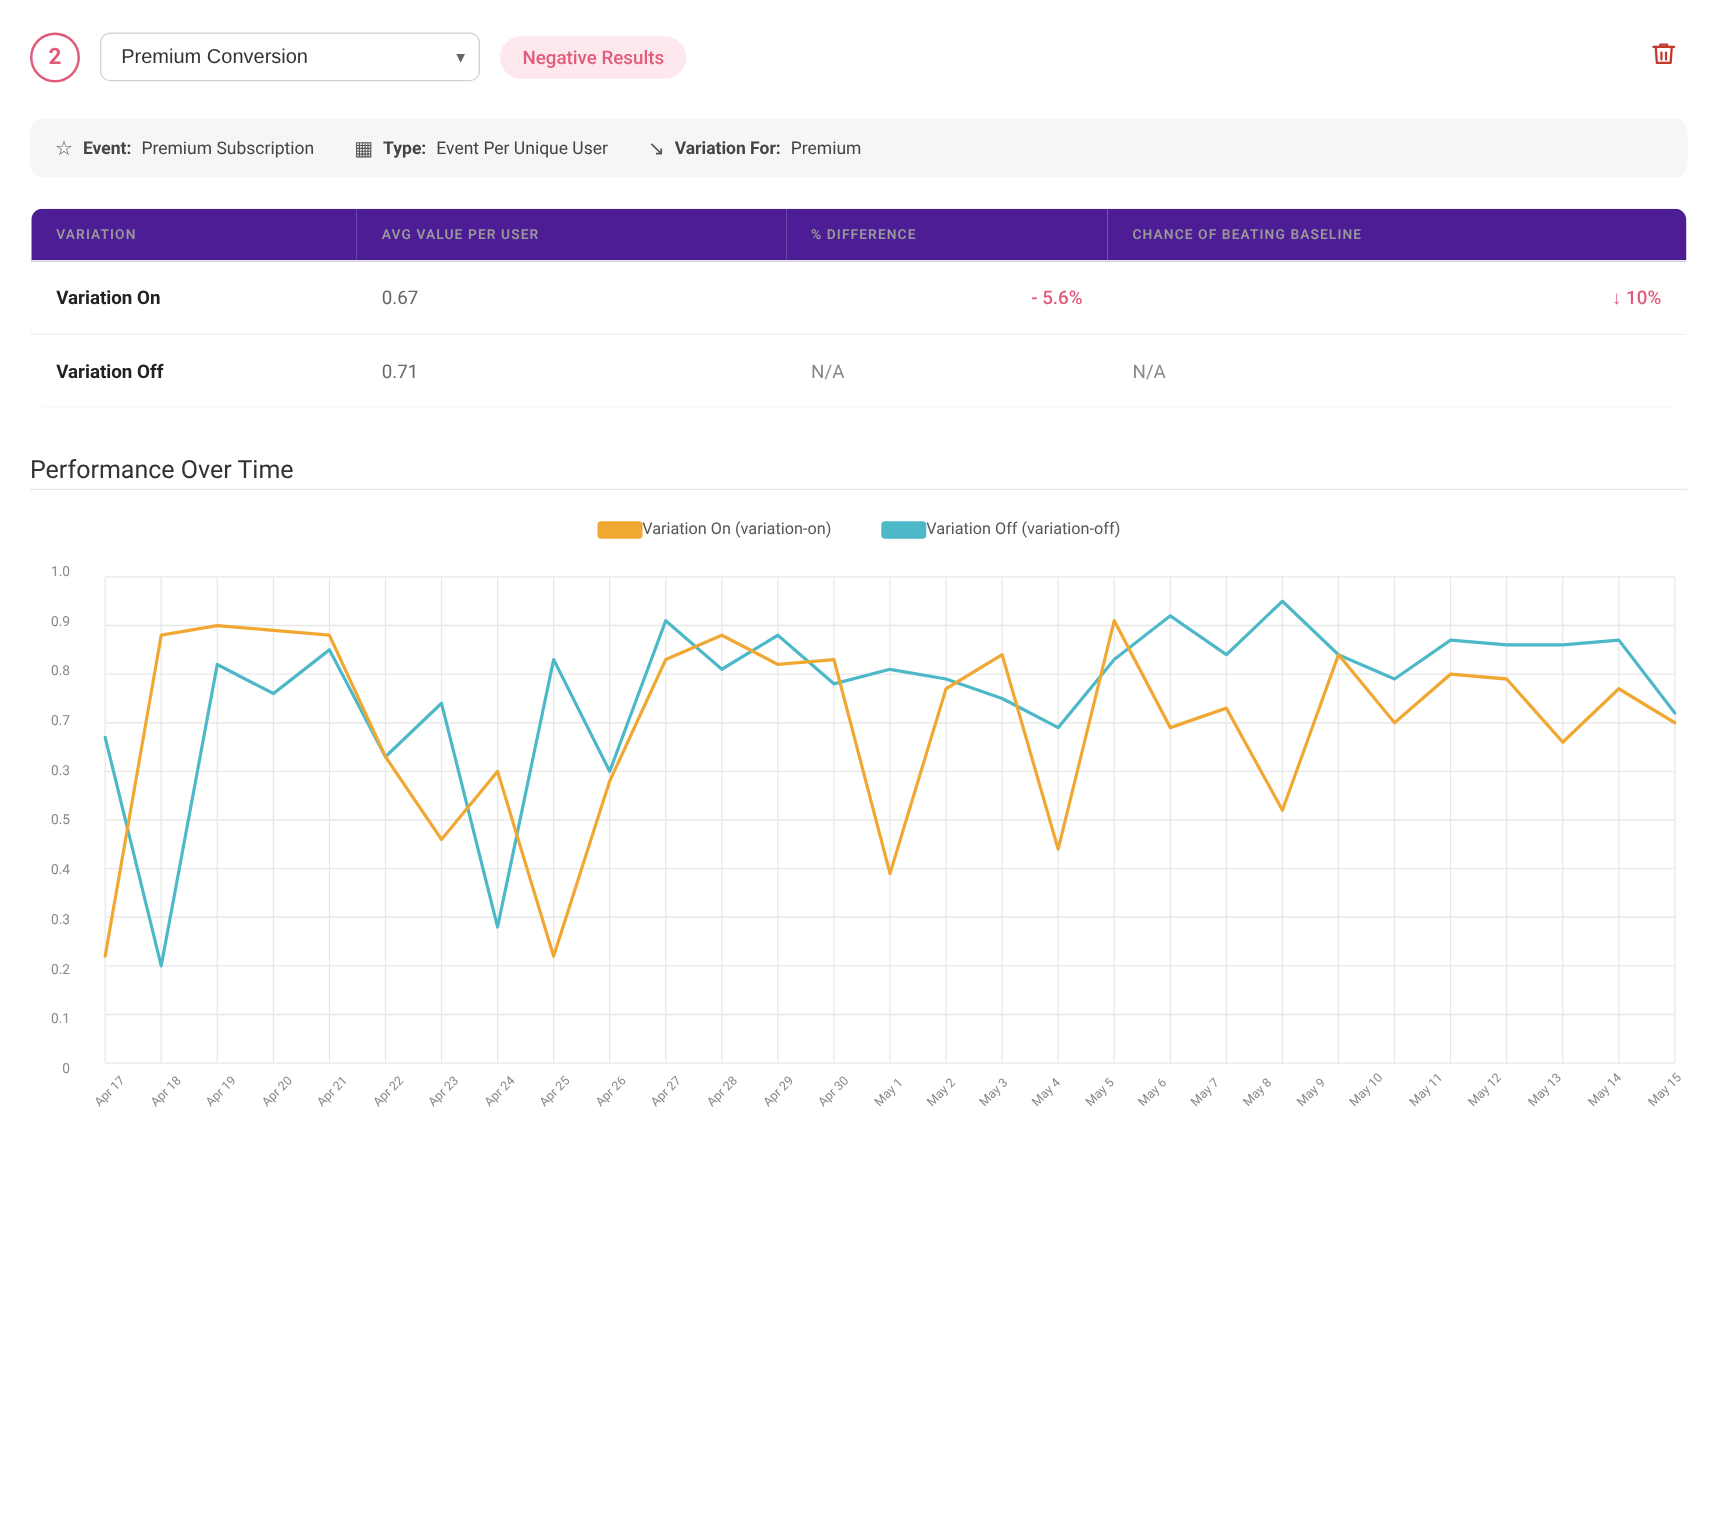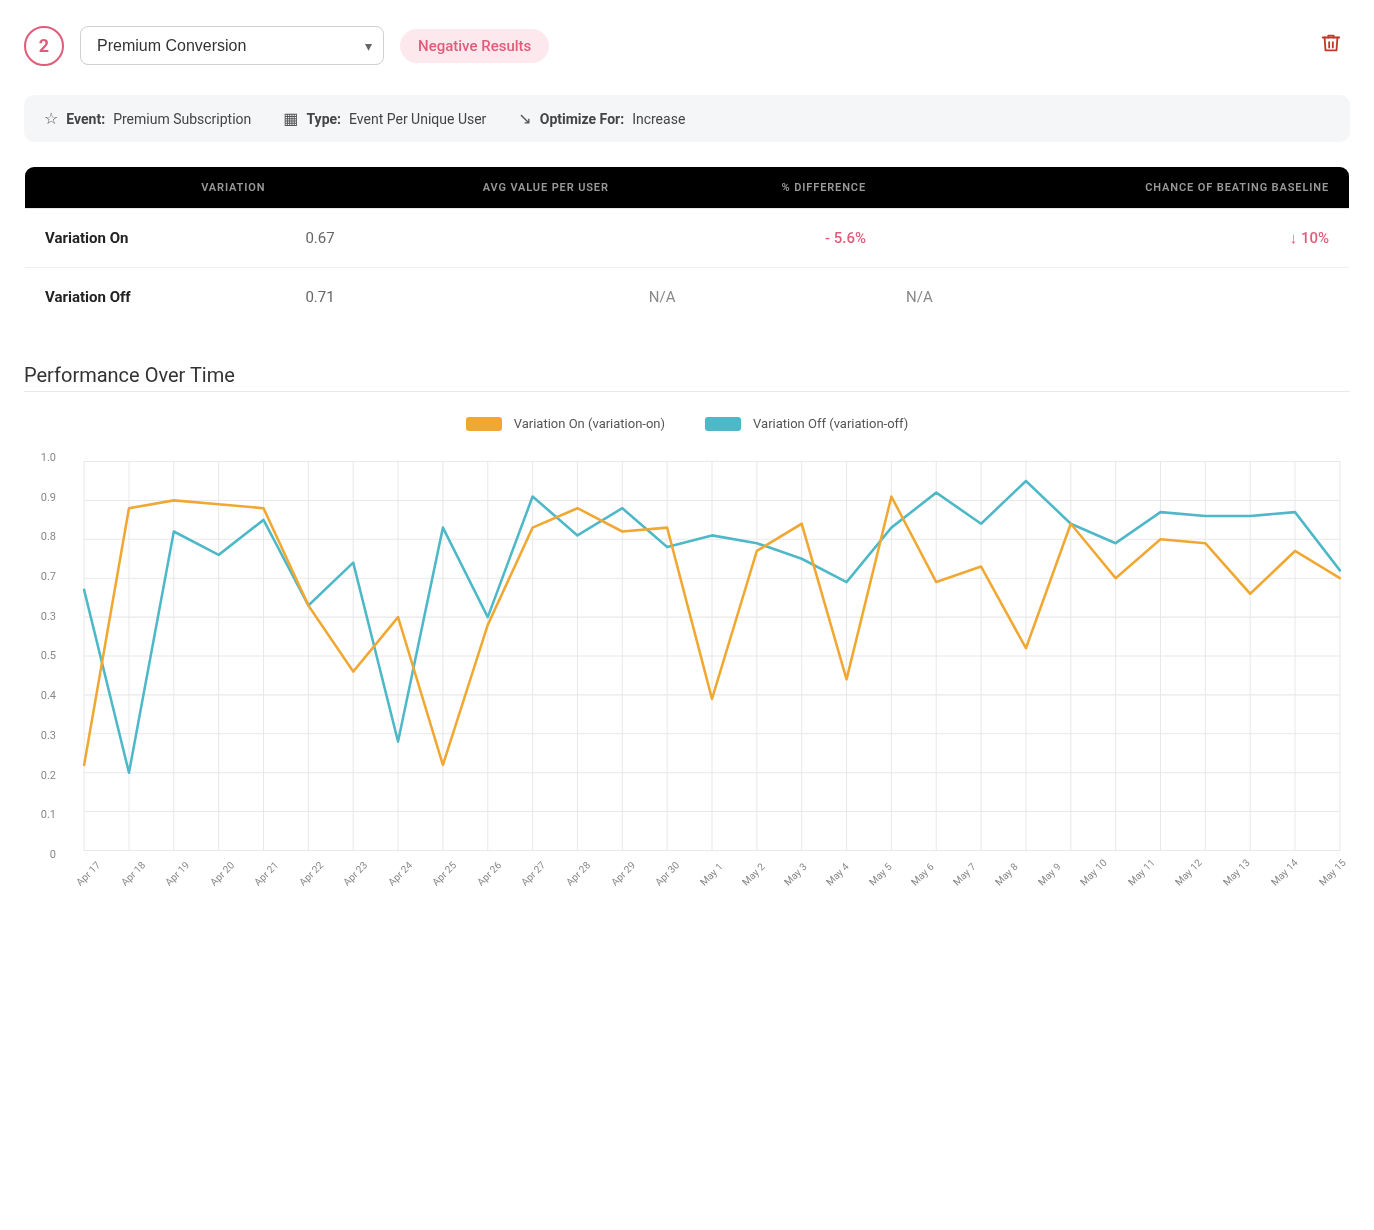--- a/index.html
+++ b/index.html
@@ -107,28 +107,28 @@
     .data-table {
       width: 100%;
       border-collapse: collapse;
       border: 1px solid #e8e8e8;
       border-radius: 10px;
       overflow: hidden;
       margin-bottom: 36px;
     }
 
     .data-table th {
-      text-align: right;
+      text-align: left;
       padding: 14px 20px;
       font-size: 11px;
       font-weight: 600;
       color: #999;
       letter-spacing: 0.08em;
       text-transform: uppercase;
-      background: #000000;
+      background: #4c1d95;
       border-bottom: 1px solid #e8e8e8;
     }
 
     .data-table td {
       padding: 20px 20px;
       font-size: 15px;
       border-bottom: 1px solid #f0f0f0;
     }
 
     .data-table tr:last-child td { border-bottom: none; }
@@ -160,21 +160,21 @@
       justify-content: center;
       gap: 40px;
       margin-bottom: 20px;
       font-size: 13px;
       color: #555;
     }
 
     .legend-item {
       display: flex;
       align-items: center;
-      gap: 12px;
+      gap: 0;
     }
 
     .legend-color {
       width: 36px;
       height: 14px;
       border-radius: 3px;
     }
 
     .chart-wrapper {
       position: relative;
@@ -256,22 +256,22 @@
     <span class="info-label">Event:</span>
     <span>Premium Subscription</span>
   </div>
   <div class="info-item">
     <span class="info-icon">▦</span>
     <span class="info-label">Type:</span>
     <span>Event Per Unique User</span>
   </div>
   <div class="info-item">
     <span class="info-icon">↘</span>
-    <span class="info-label">Optimize For:</span>
-    <span>Increase</span>
+    <span class="info-label">Variation For:</span>
+    <span>Premium</span>
   </div>
 </div>
 
 <table class="data-table">
   <thead>
     <tr>
       <th>VARIATION</th>
       <th>AVG VALUE PER USER</th>
       <th>% DIFFERENCE</th>
       <th>CHANCE OF BEATING BASELINE</th>

